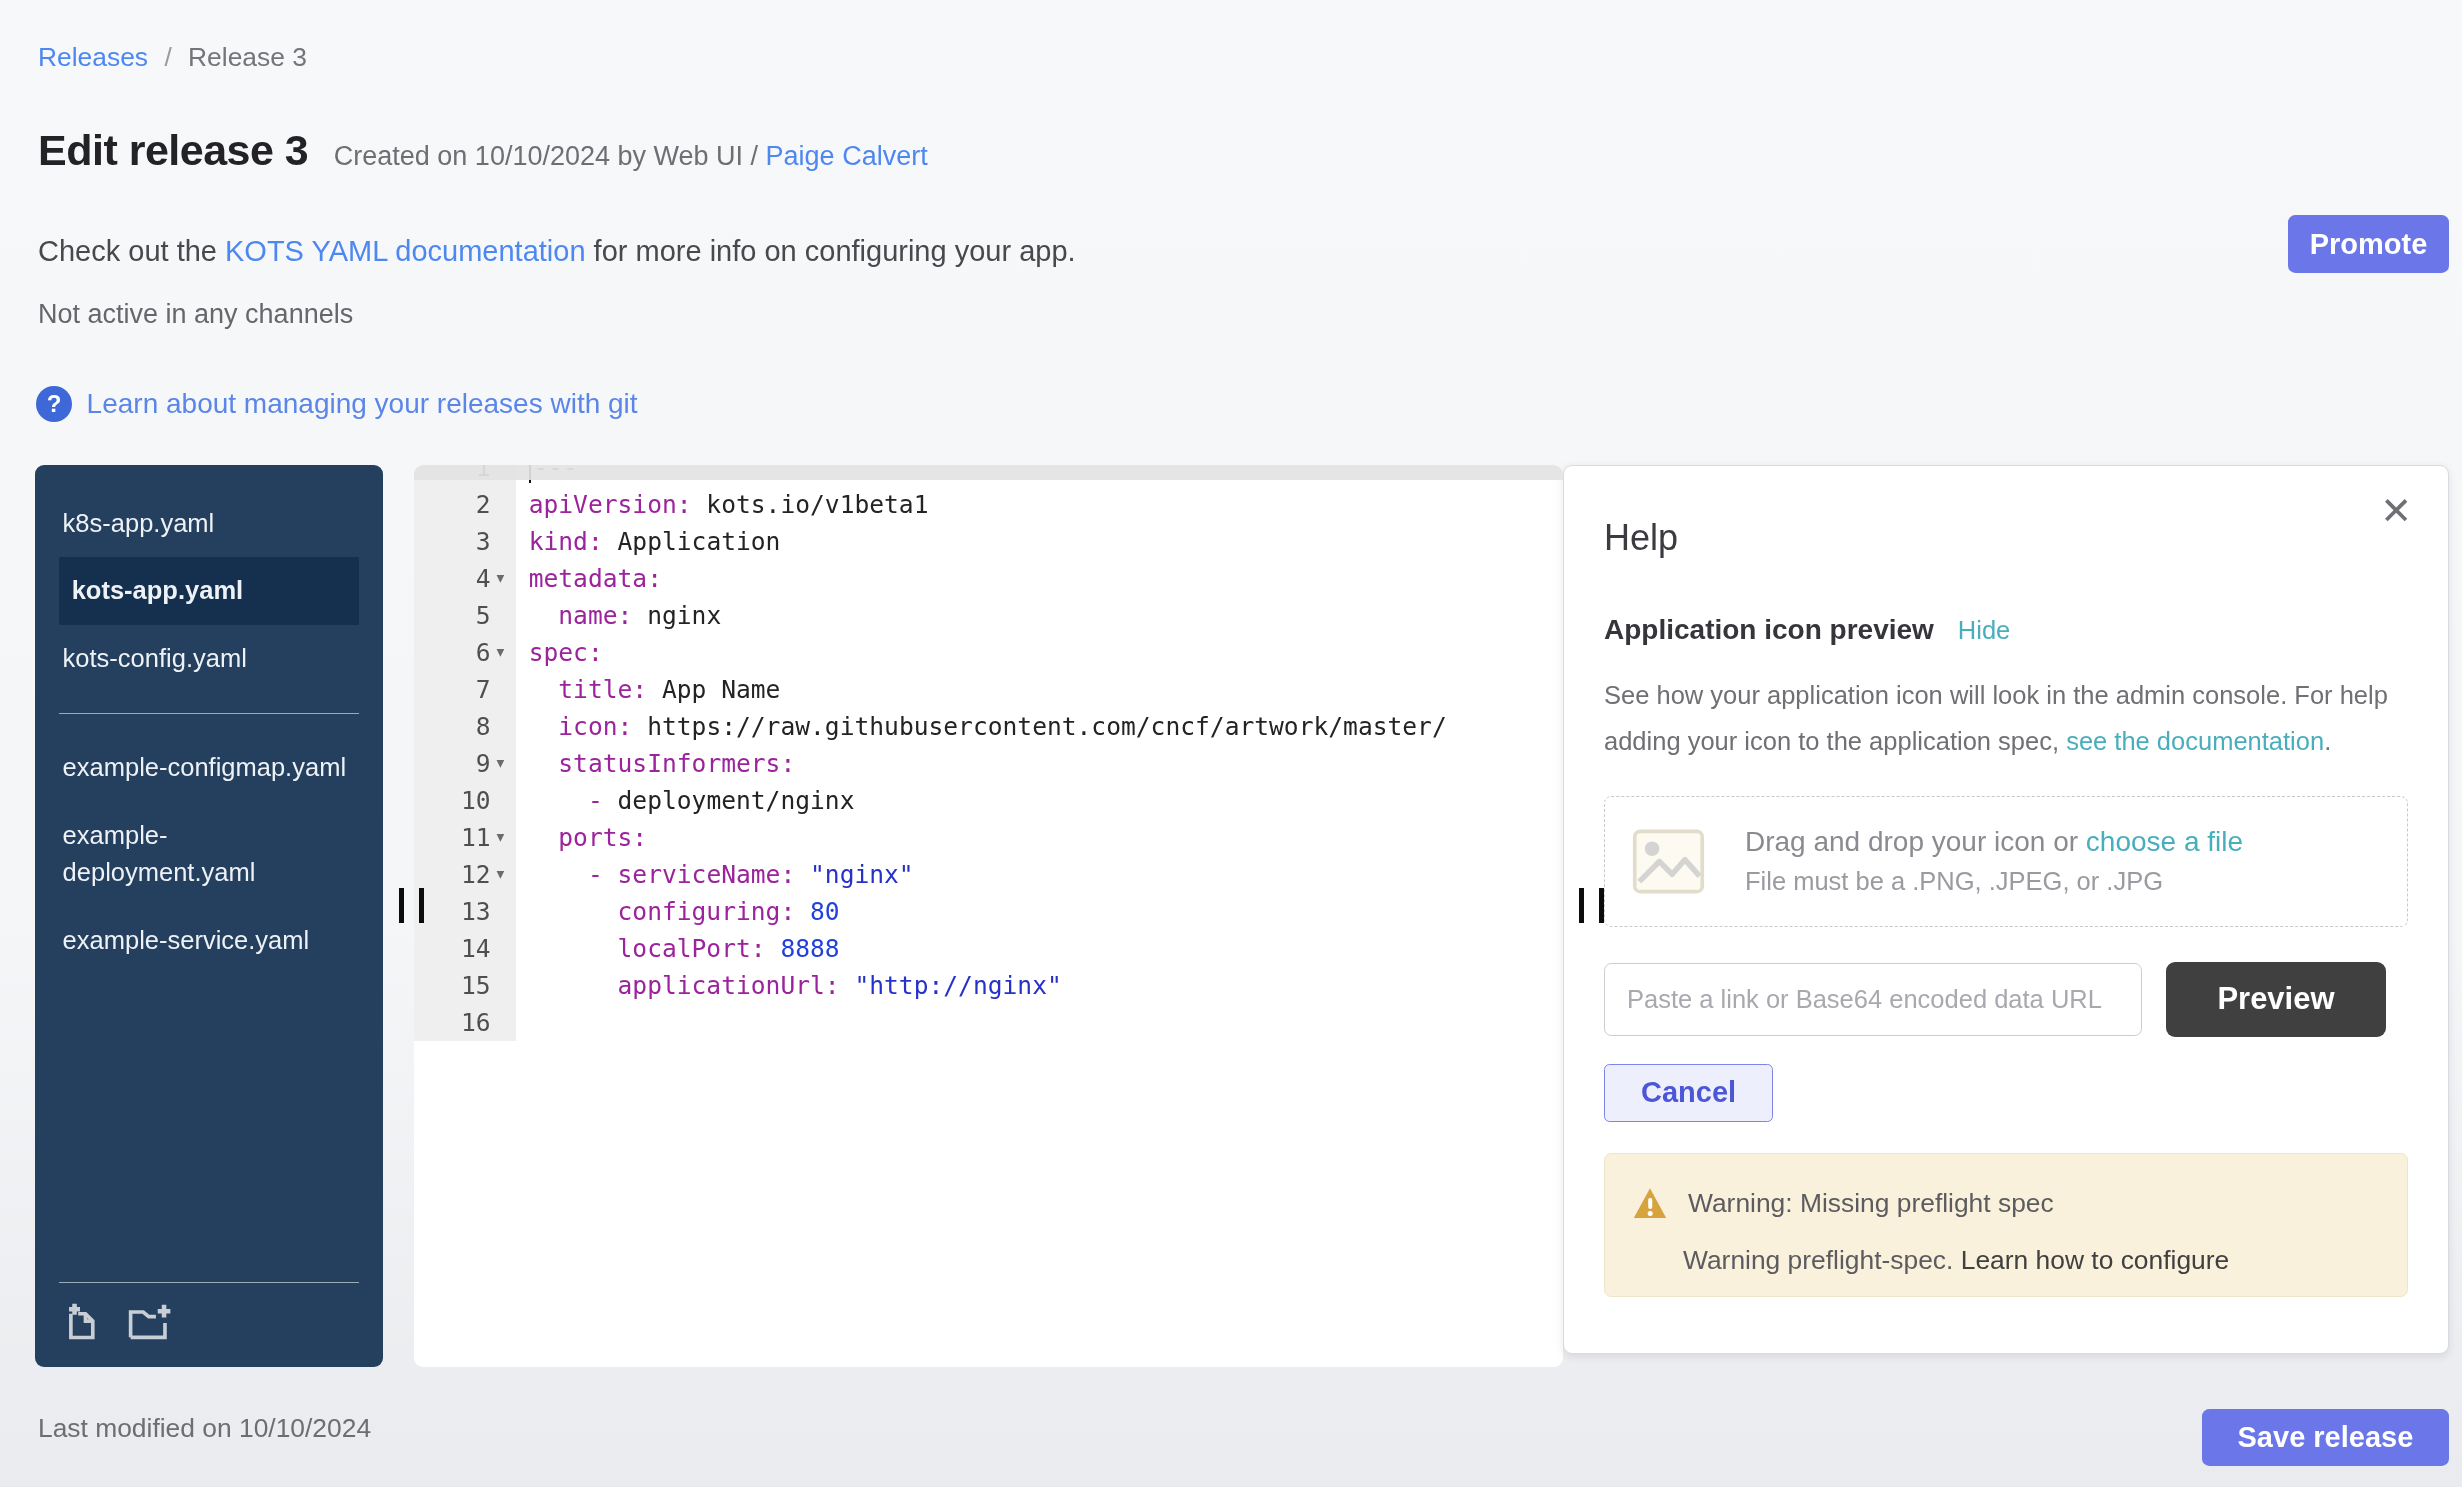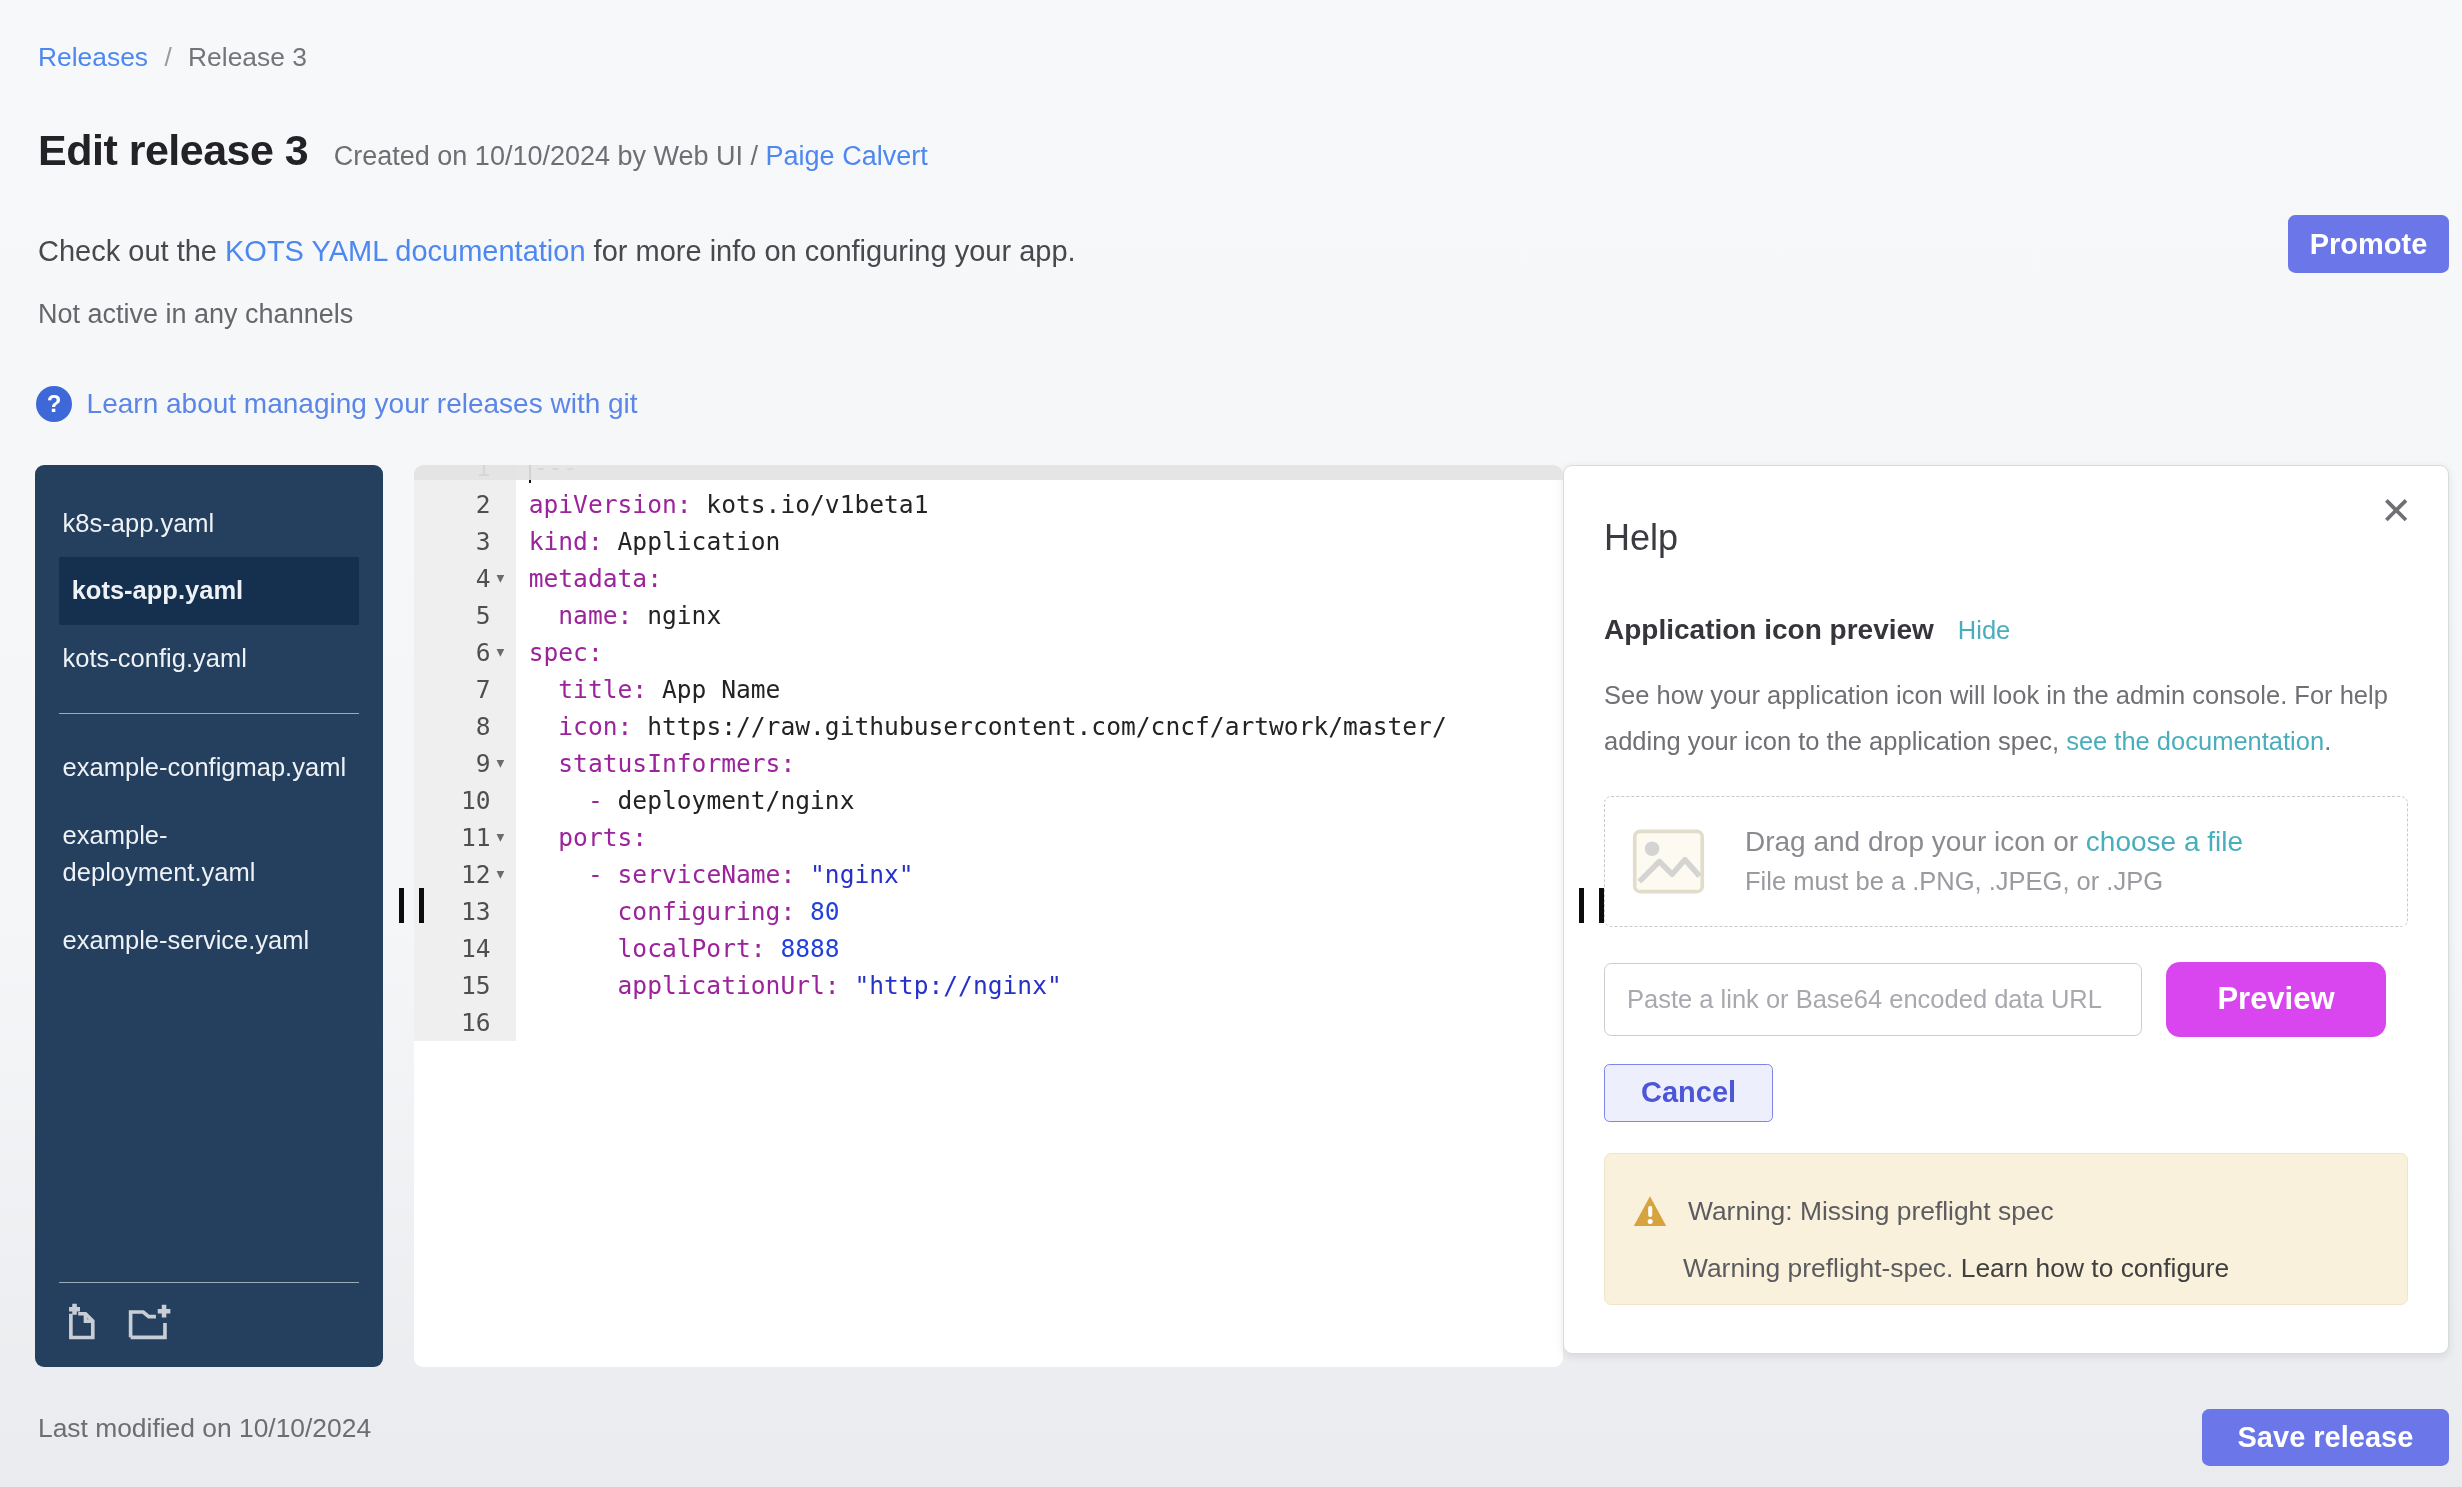--- a/index.html
+++ b/index.html
@@ -77,26 +77,26 @@
   .dropzone{margin-top:31px;border:1.8px dashed #c6c8cc;border-radius:7.3px;height:129px;
           display:flex;align-items:center;padding:0 27px;box-sizing:content-box;cursor:pointer;}
   .dz-icon{flex:none;}
   .dz-text{margin-left:40px;}
   .dz-line1{font-size:28px;color:#8a8a90;}
   .dz-line2{font-size:25.5px;color:#9a9aa0;margin-top:9px;}
   .input-row{margin-top:35px;display:flex;align-items:center;gap:24px;}
   .link-input{width:492px;height:71px;border:1.8px solid #cccdd2;border-radius:7.3px;font-size:25.5px;
           padding:0 22px;font-family:inherit;color:#4a4a50;outline:none;}
   .link-input::placeholder{color:#a8a8ae;}
-  .btn-preview{width:220px;height:75px;background:#d946ef;color:#fff;font-weight:bold;font-size:31px;
-          border:none;border-radius:14px;font-family:inherit;cursor:default;}
+  .btn-preview{width:220px;height:75px;background:#404040;color:#fff;font-weight:bold;font-size:31px;
+          border:none;border-radius:9px;font-family:inherit;cursor:default;}
   .btn-cancel{margin-top:27px;height:58px;padding:0 36px;background:#edeffc;border:1.8px solid #7d86e8;
           border-radius:5.5px;color:#4d56d6;font-weight:bold;font-size:29px;font-family:inherit;cursor:pointer;}
   .warning-box{margin-top:31px;background:#faf1dc;border:0.9px solid #efe4c8;border-radius:7.3px;
-          padding:40px 27px 20px 27px;}
+          padding:32px 27px 20px 27px;}
   .warn-row1{display:flex;align-items:center;gap:20px;font-size:26.4px;color:#5c5c60;}
   .warn-row2{margin-top:24px;padding-left:51px;font-size:26.4px;color:#5c5c60;}
   .warn-link{color:#404040;cursor:pointer;}
   
   .footer-modified{position:absolute;left:38px;top:1413px;font-size:26.4px;color:#6d6d72;}
   #save-btn{position:absolute;right:12.7px;top:1409px;height:57px;padding:0 36px;}
 </style>
 </head>
 <body>
 

